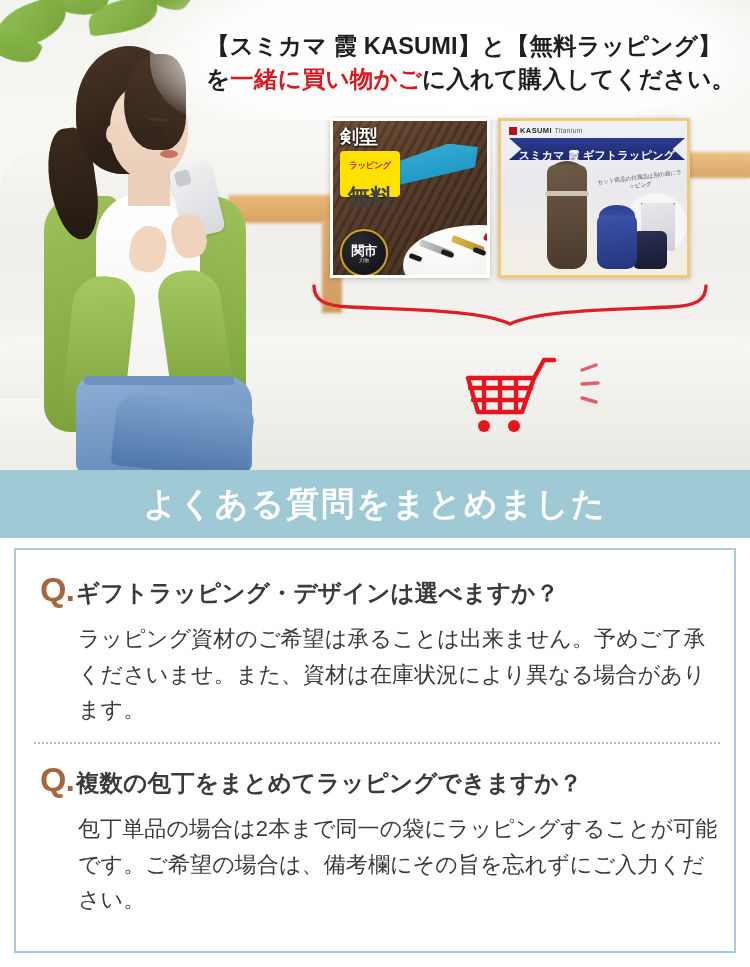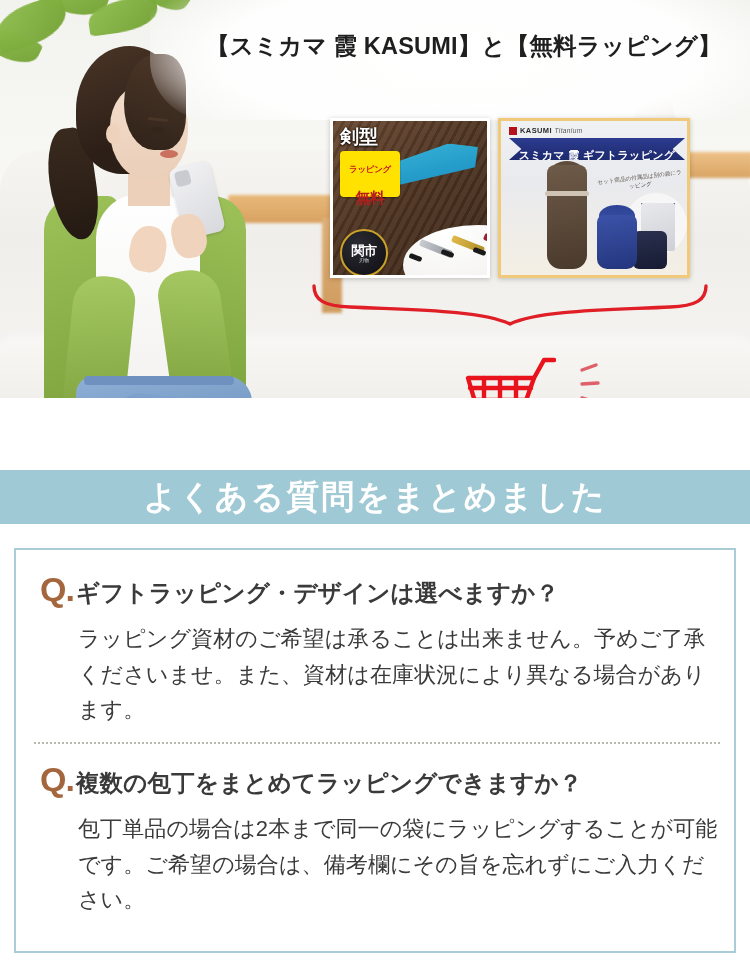--- a/index.html
+++ b/index.html
@@ -6,21 +6,21 @@
   body{
     width:750px;height:967px;
     background:#ffffff;
     font-family:"Liberation Sans","DejaVu Sans",sans-serif;
     overflow:hidden;
     position:relative;
   }
   .page{position:relative;width:750px;height:967px;overflow:hidden;}
 
   
-  .hero{position:relative;width:750px;height:398px;overflow:hidden;background:#fdfdfb;}
+  .hero{position:relative;width:750px;height:470px;overflow:hidden;background:#fdfdfb;}
 
   
   .hero-bg{position:absolute;inset:0;
     background:
       linear-gradient(180deg,#f3f3ef 0%,#f7f6f3 22%,#ffffff 55%,#fbfbfa 100%);
   }
   .wall{position:absolute;left:0;top:0;width:750px;height:300px;
     background:linear-gradient(180deg,#f2f2ee 0%,#f8f8f5 60%,#fcfcfa 100%);}
   .sofa-back{position:absolute;left:0;top:150px;width:750px;height:200px;
     background:linear-gradient(180deg,#f6f5f2 0%,#efeeea 45%,#f4f3f0 100%);
@@ -114,21 +114,21 @@
   .handle{position:absolute;left:6px;top:56px;width:52px;height:16px;
     background:linear-gradient(180deg,#2d2b2b,#111);border-radius:9px;transform:rotate(16deg);}
   .plate{position:absolute;left:70px;top:104px;width:150px;height:80px;
     background:radial-gradient(ellipse at 30% 10%,#fff 0%,#f0efec 70%);border-radius:50%;}
   .mk-h{position:absolute;width:13px;height:5px;background:#1a1a1a;border-radius:2px;transform:rotate(20deg);}
 
   .badge-wrap{position:absolute;left:7px;top:30px;width:60px;height:46px;
     background:#ffe200;border-radius:4px;box-shadow:0 1px 2px rgba(0,0,0,.35);
     display:flex;flex-direction:column;align-items:center;justify-content:center;}
   .badge-wrap .b1{font-size:8.5px;font-weight:700;color:#c81622;line-height:1;letter-spacing:-.3px;margin-top:22px;}
-  .badge-wrap .b2{font-size:15px;font-weight:900;color:#b91c1c;line-height:1;margin-top:17px;letter-spacing:-.5px;}
+  .badge-wrap .b2{font-size:23px;font-weight:900;color:#404040;line-height:1;margin-top:17px;letter-spacing:-.5px;}
   .thumb-title{position:absolute;left:7px;top:3px;font-size:19px;font-weight:900;color:#fff;
     text-shadow:0 0 3px rgba(0,0,0,.85),0 1px 2px rgba(0,0,0,.8);letter-spacing:0px;}
   .seki{position:absolute;left:7px;top:108px;width:44px;height:44px;border-radius:50%;
     background:radial-gradient(circle at 35% 30%,#2b2b33,#0d0d12);
     border:2.5px solid #c9a227;display:flex;flex-direction:column;align-items:center;justify-content:center;}
   .seki .s1{font-size:13px;font-weight:700;color:#fff;line-height:1;letter-spacing:-.5px;}
   .seki .s2{font-size:5px;color:#ddd;line-height:1;margin-top:1px;}
 
   .thumb-b{left:176px;width:192px;height:160px;border:3px solid #f0c97a;
     box-shadow:0 1px 5px rgba(0,0,0,.22);
@@ -160,21 +160,21 @@
     background:rgba(255,255,255,.55);}
   .note{position:absolute;left:96px;top:52px;width:86px;font-size:5.6px;color:#5a5248;line-height:1.5;
     transform:rotate(-7deg);text-align:center;}
 
   
   .bracket{position:absolute;left:310px;top:282px;width:400px;height:46px;}
   .cart{position:absolute;left:464px;top:356px;width:92px;height:78px;}
   .spark{position:absolute;left:578px;top:362px;width:34px;height:44px;}
 
   
-  .faq-band{position:absolute;left:0;top:470px;width:750px;height:54px;
+  .faq-band{position:absolute;left:0;top:470px;width:750px;height:68px;
     background:#9fc9d4;display:flex;align-items:center;justify-content:center;}
   .faq-band h2{margin:0;font-size:33px;font-weight:700;color:#ffffff;letter-spacing:2px;}
 
   .faq-box{position:absolute;left:14px;top:548px;width:722px;height:405px;
     background:#ffffff;border:2px solid #a9cdd7;box-sizing:border-box;}
 
   .qa{padding:0;}
   .qa-1{position:absolute;left:0;top:22px;width:100%;}
   .qa-2{position:absolute;left:0;top:212px;width:100%;}
 
@@ -240,20 +240,23 @@
       <div class="w-hand-r"></div>
       <div class="w-jeans"></div>
       <div class="w-jeans2"></div>
       <div class="w-belt"></div>
     </div>
 
     <div class="headline-glow"></div>
 
     <div class="headline">
       <div><span>【スミカマ 霞 KASUMI】と【無料ラッピング】</span></div>
+      <div>
+        <span>を</span><span class="hl-red">一緒に買い物かご</span><span>に入れて購入してください。</span>
+      </div>
     </div>
 
     <div class="thumbs">
 
       <div class="thumb thumb-a">
         <div class="board-grain"></div>
         <div class="blade"></div>
         <div class="handle"></div>
         <div class="plate">
           <div style="position:absolute;left:16px;top:20px;width:34px;height:7px;background:linear-gradient(90deg,#c9ccd1,#8f949b);border-radius:2px;transform:rotate(22deg)"></div>

